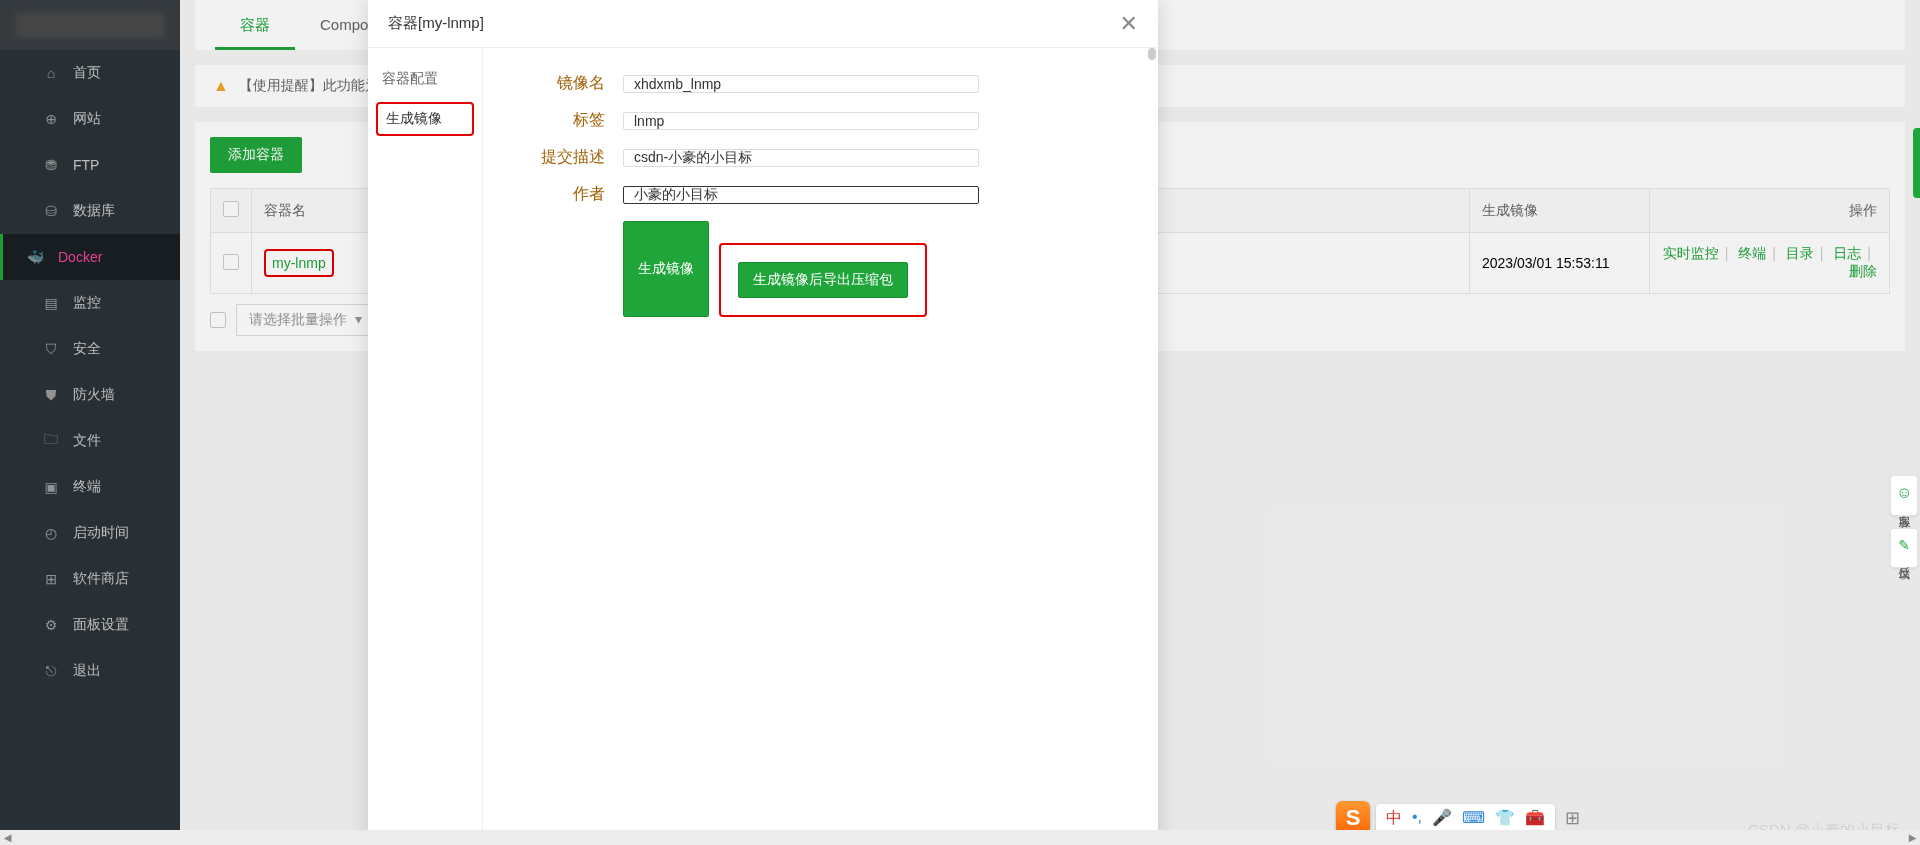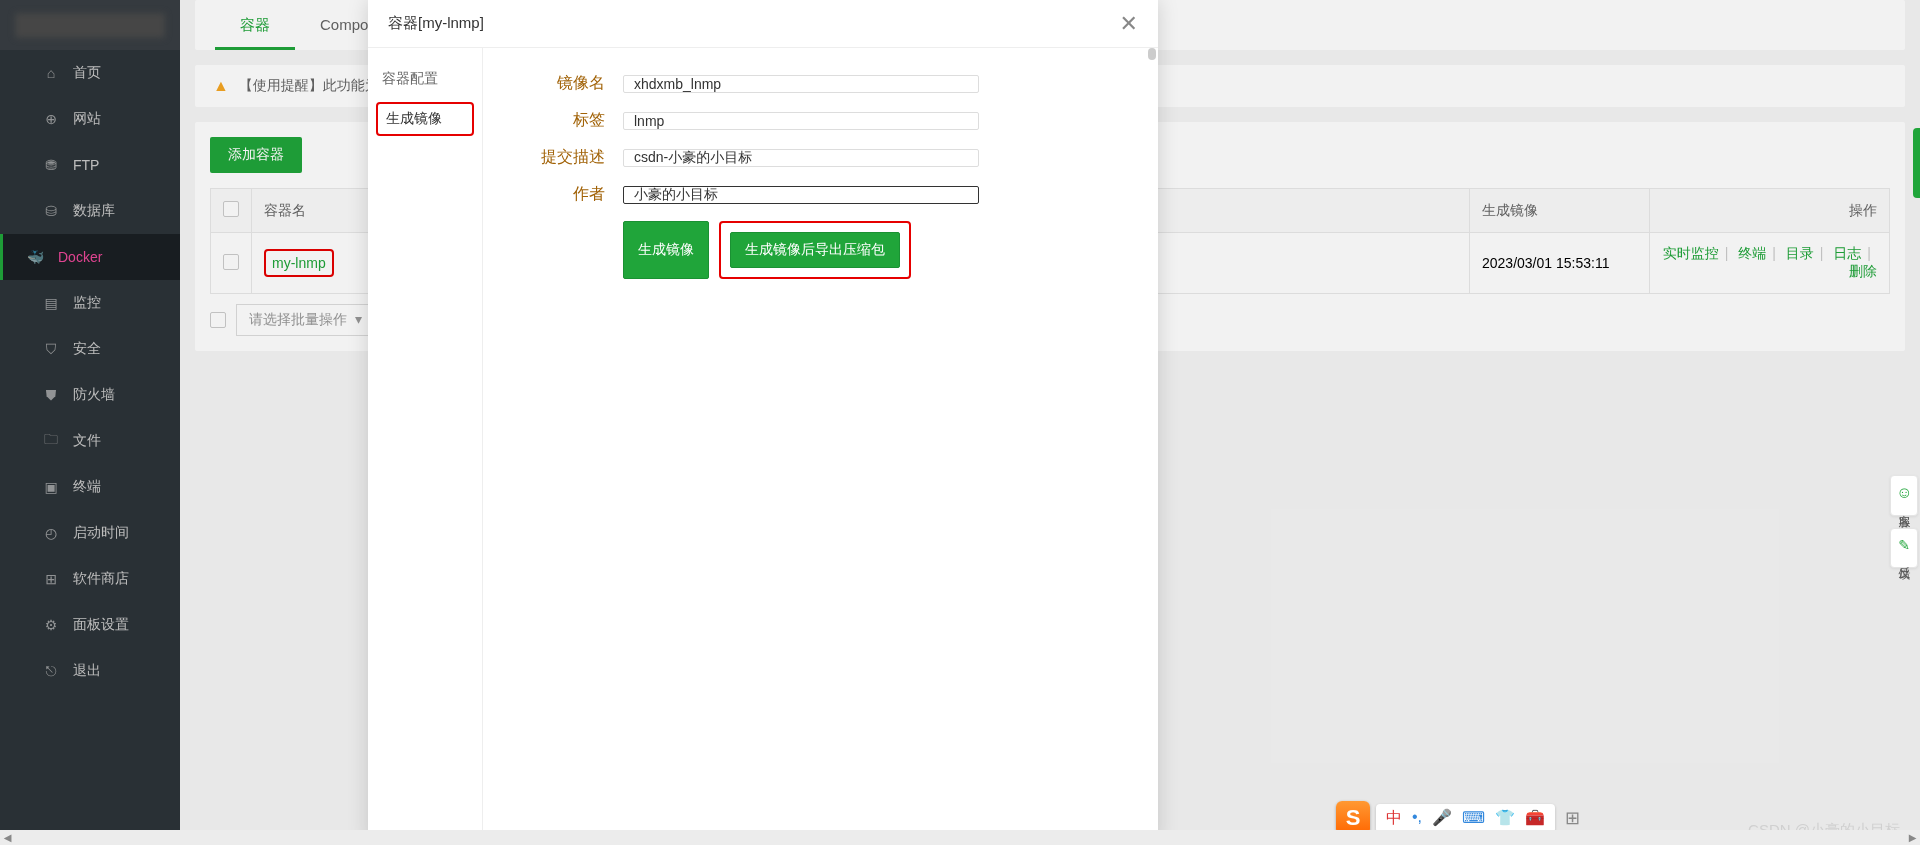--- a/index.html
+++ b/index.html
@@ -52,21 +52,21 @@
 .modal-tab.active { color: #333; }
 .hl-modal-tab { margin: 4px 8px; padding: 6px 8px; }
 
 .modal-form { flex: 1; padding: 25px 30px; position: relative; }
 .form-row { display: flex; align-items: center; margin-bottom: 16px; }
 .form-label { width: 110px; text-align: right; font-size: 16px; color: #a16207; padding-right: 18px; }
 .form-input { width: 356px; height: 18px; border: 1px solid #ddd; border-radius: 2px; padding: 0 10px; font-size: 14px; color: #333; background: #fff; }
 .form-input.focus { border: 1.5px solid #333; }
 .form-buttons { padding-left: 110px; display: flex; gap: 10px; margin-top: 8px; }
 .btn-green2 { background: #20a53a; color: #fff; border: 1px solid #1a9133; padding: 8px 14px; font-size: 14px; border-radius: 2px; cursor: pointer; }
-.hl-export-btn { padding: 9px; display: inline-block; }
+.hl-export-btn { padding: 17px; display: inline-block; margin-top: 22px; }
 
 
 .modal-scroll { position: absolute; right: 2px; top: 48px; width: 8px; height: 12px; background: #ccc; border-radius: 4px; }
 .modal-scroll-bottom { position: absolute; right: 2px; bottom: 2px; width: 8px; height: 12px; background: #ccc; border-radius: 4px; }
 
 
 .float-right { position: absolute; right: 2px; top: 475px; display: flex; flex-direction: column; gap: 12px; }
 .float-box { background: #fff; border: 1px solid #e5e5e5; border-radius: 4px; width: 28px; padding: 6px 0; display: flex; flex-direction: column; align-items: center; font-size: 12px; color: #555; box-shadow: 0 1px 3px rgba(0,0,0,0.08); }
 .float-box .smiley { color: #20a53a; font-size: 16px; }
 .float-box .edit { color: #20a53a; font-size: 14px; }

